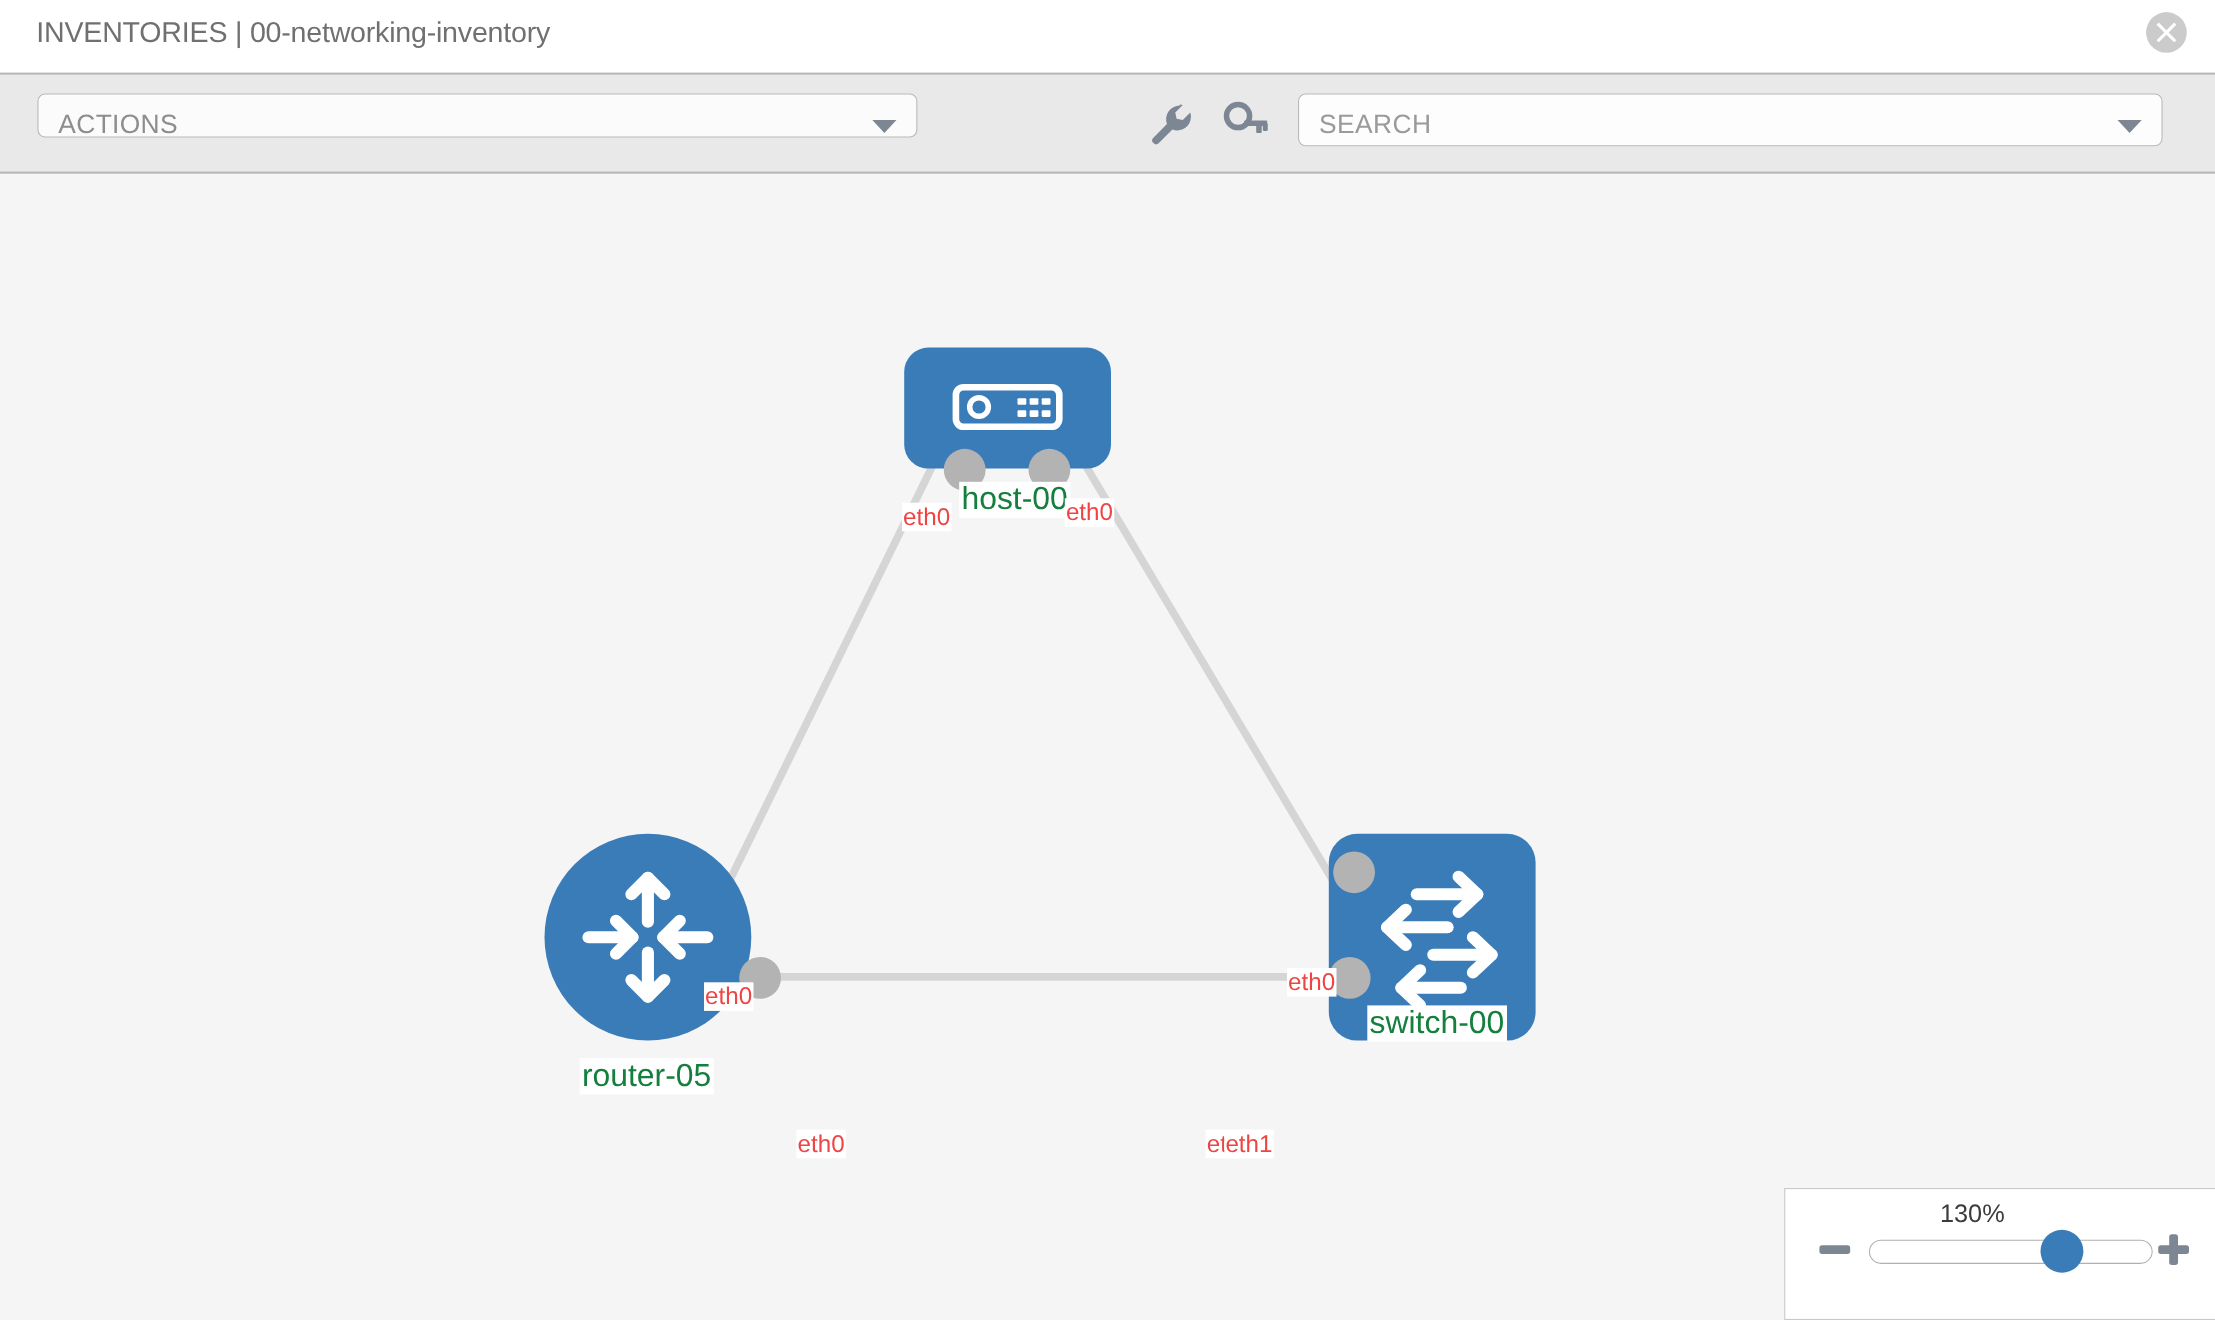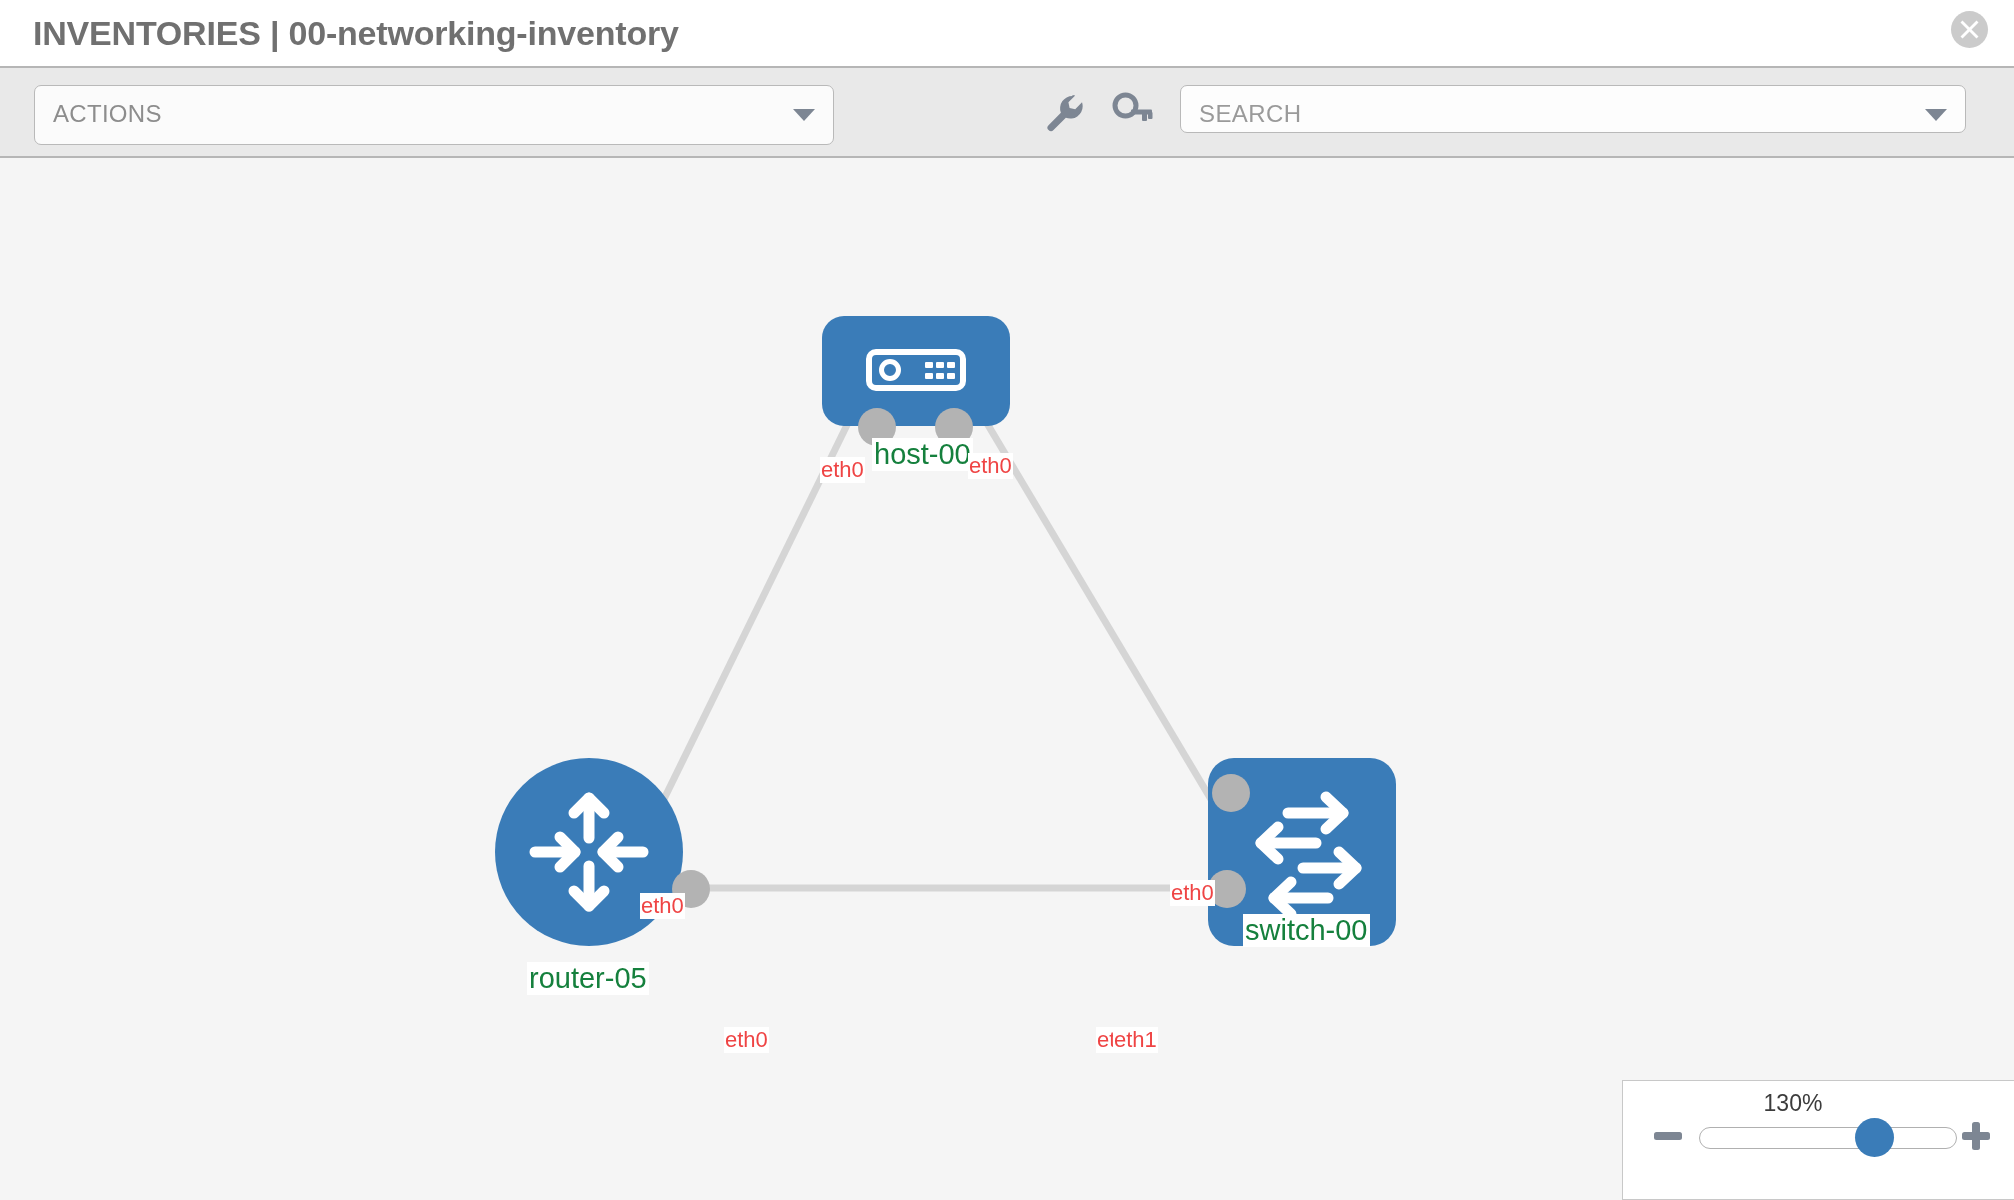--- a/index.html
+++ b/index.html
@@ -26,22 +26,22 @@
     width: 2014px;
     height: 68px;
     background: #ffffff;
     border-bottom: 2px solid #b6b6b6;
     box-sizing: border-box;
   }
   .page-title {
     position: absolute;
     left: 33px;
     top: 14px;
-    font-size: 34px;
-    font-weight: bold;
+    font-size: 26px;
+    font-weight: normal;
     color: #707070;
     letter-spacing: -0.2px;
     font-stretch: condensed;
     white-space: nowrap;
   }
   .close-btn {
     position: absolute;
     right: 26px;
     top: 11px;
     width: 37px;
@@ -60,21 +60,21 @@
     height: 90px;
     background: #e9e9e9;
     border-bottom: 2px solid #b6b6b6;
     box-sizing: border-box;
   }
   .actions-select {
     position: absolute;
     left: 34px;
     top: 85px;
     width: 800px;
-    height: 60px;
+    height: 40px;
     background: #fbfbfb;
     border: 1px solid #b9b9b9;
     border-radius: 7px;
     box-sizing: border-box;
     cursor: pointer;
   }
   .actions-select .label {
     position: absolute;
     left: 18px;
     top: 14px;

